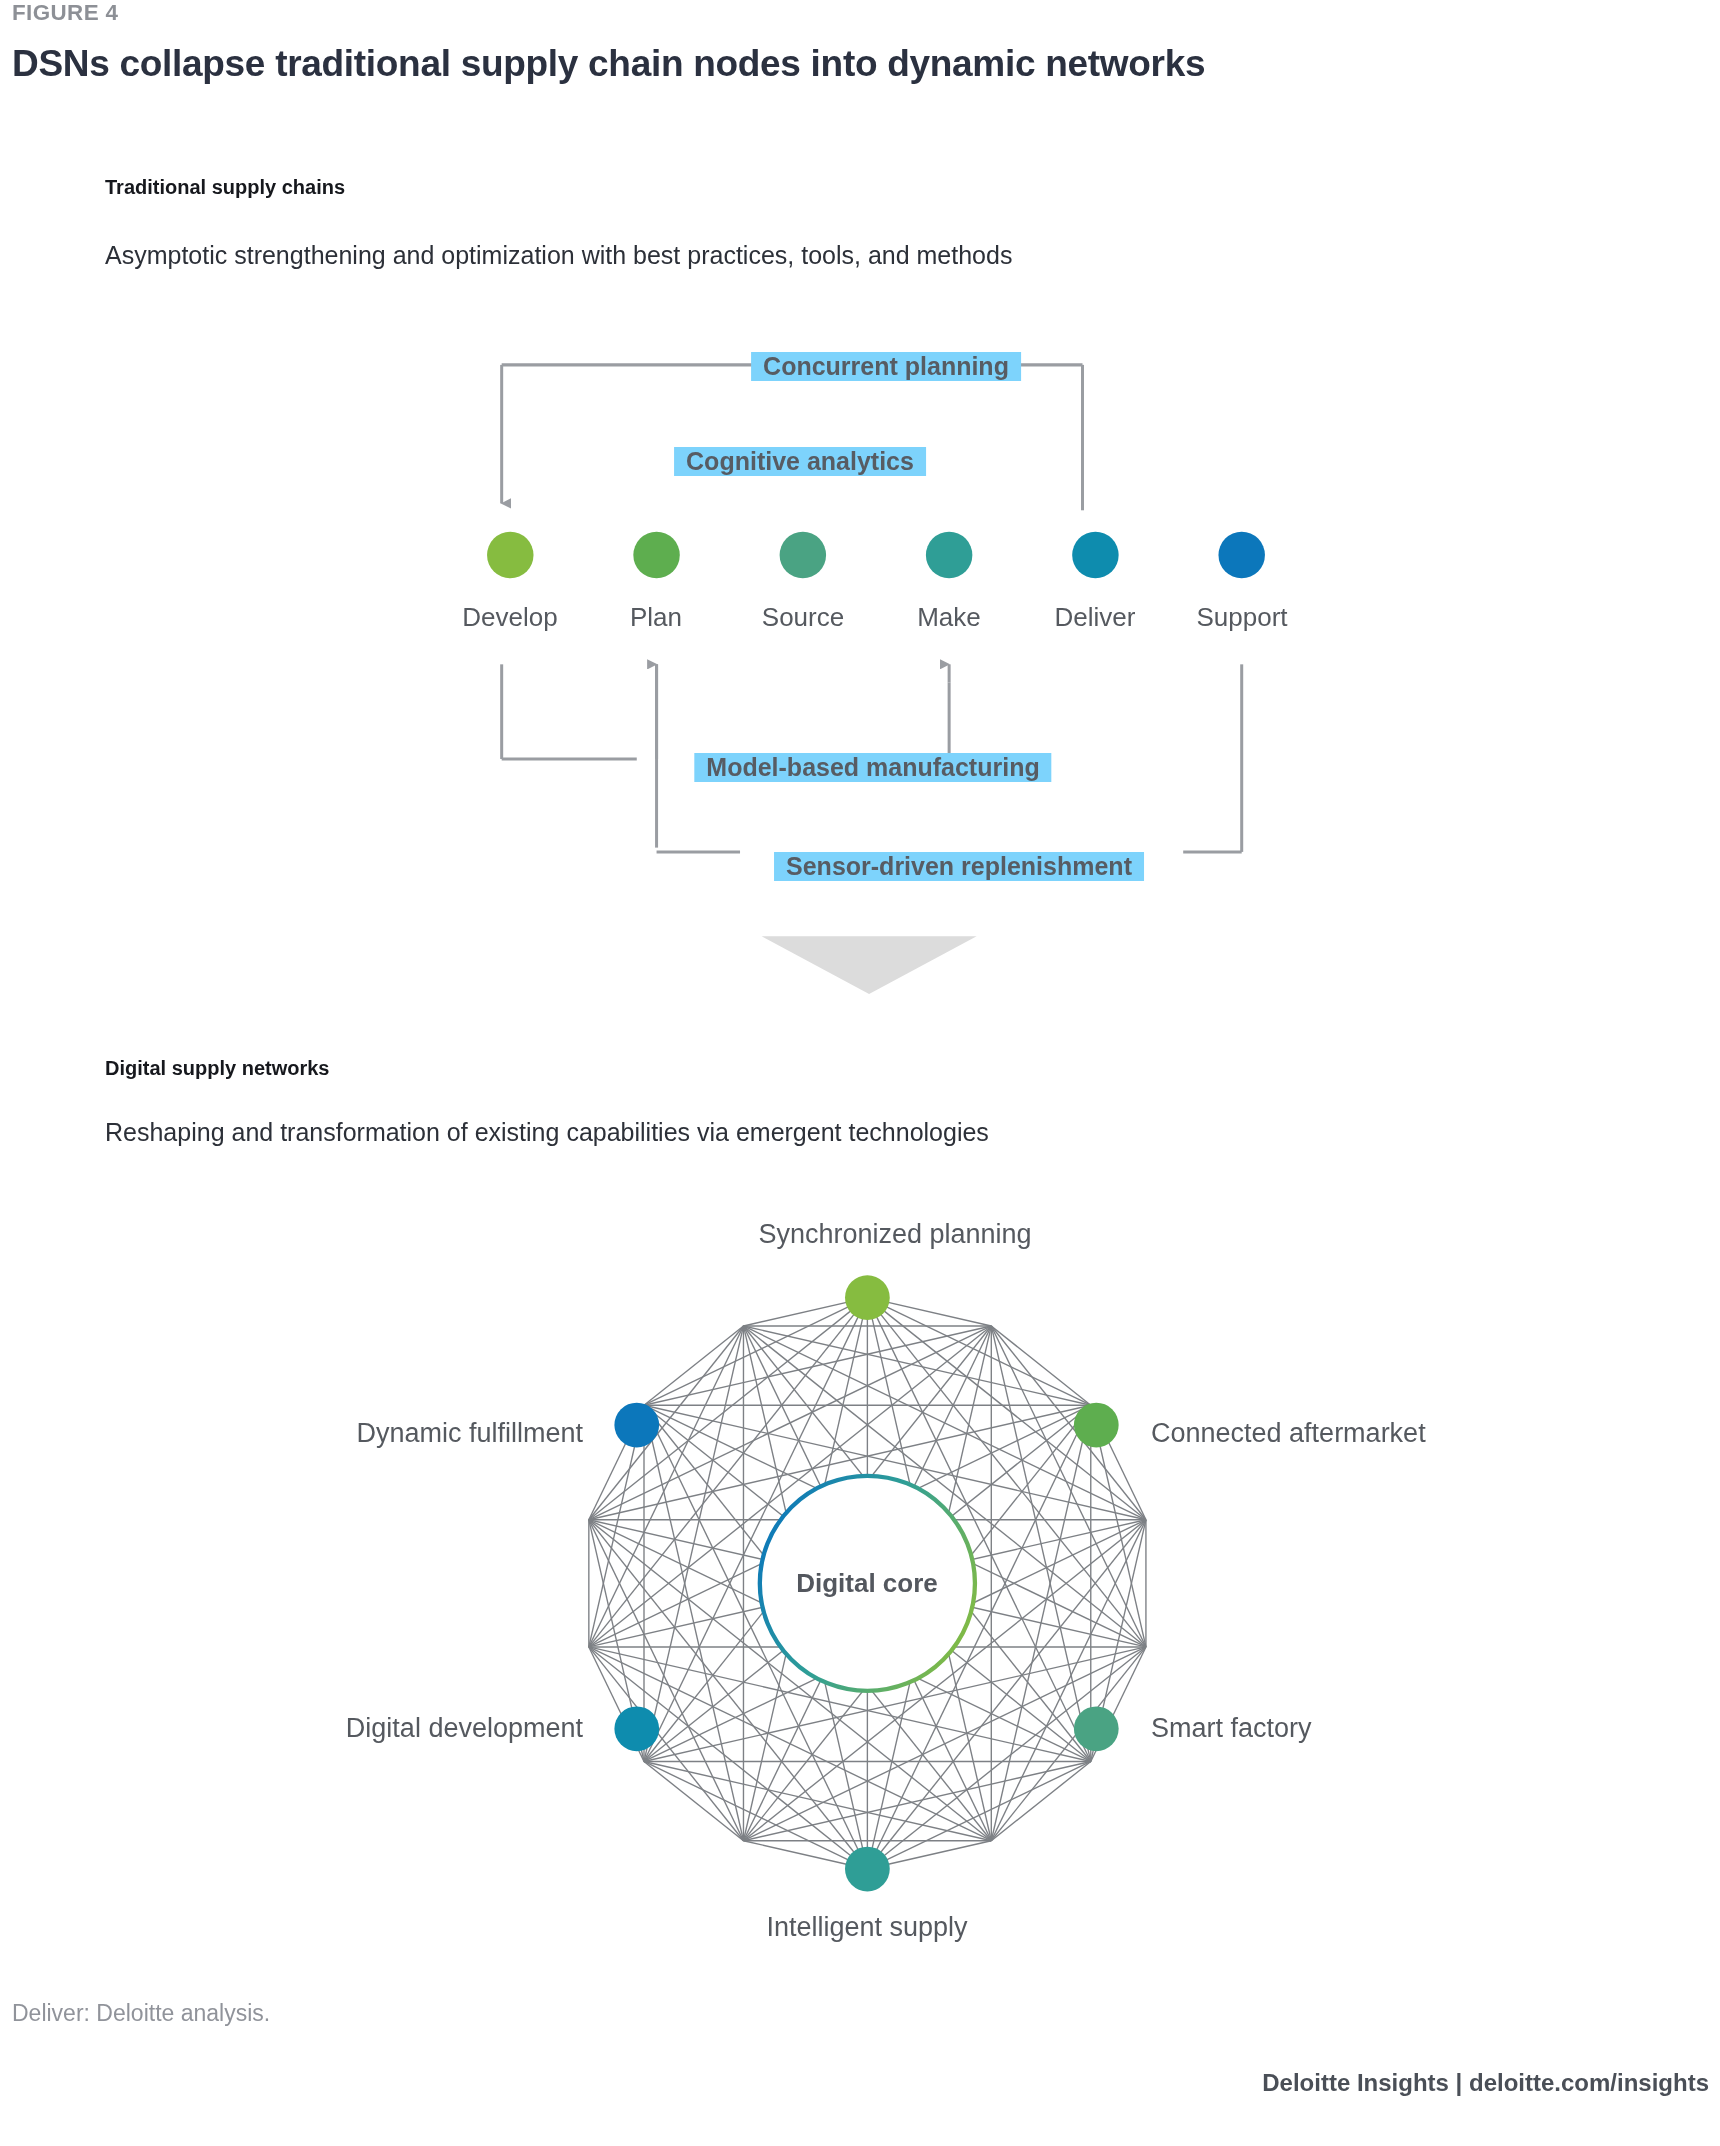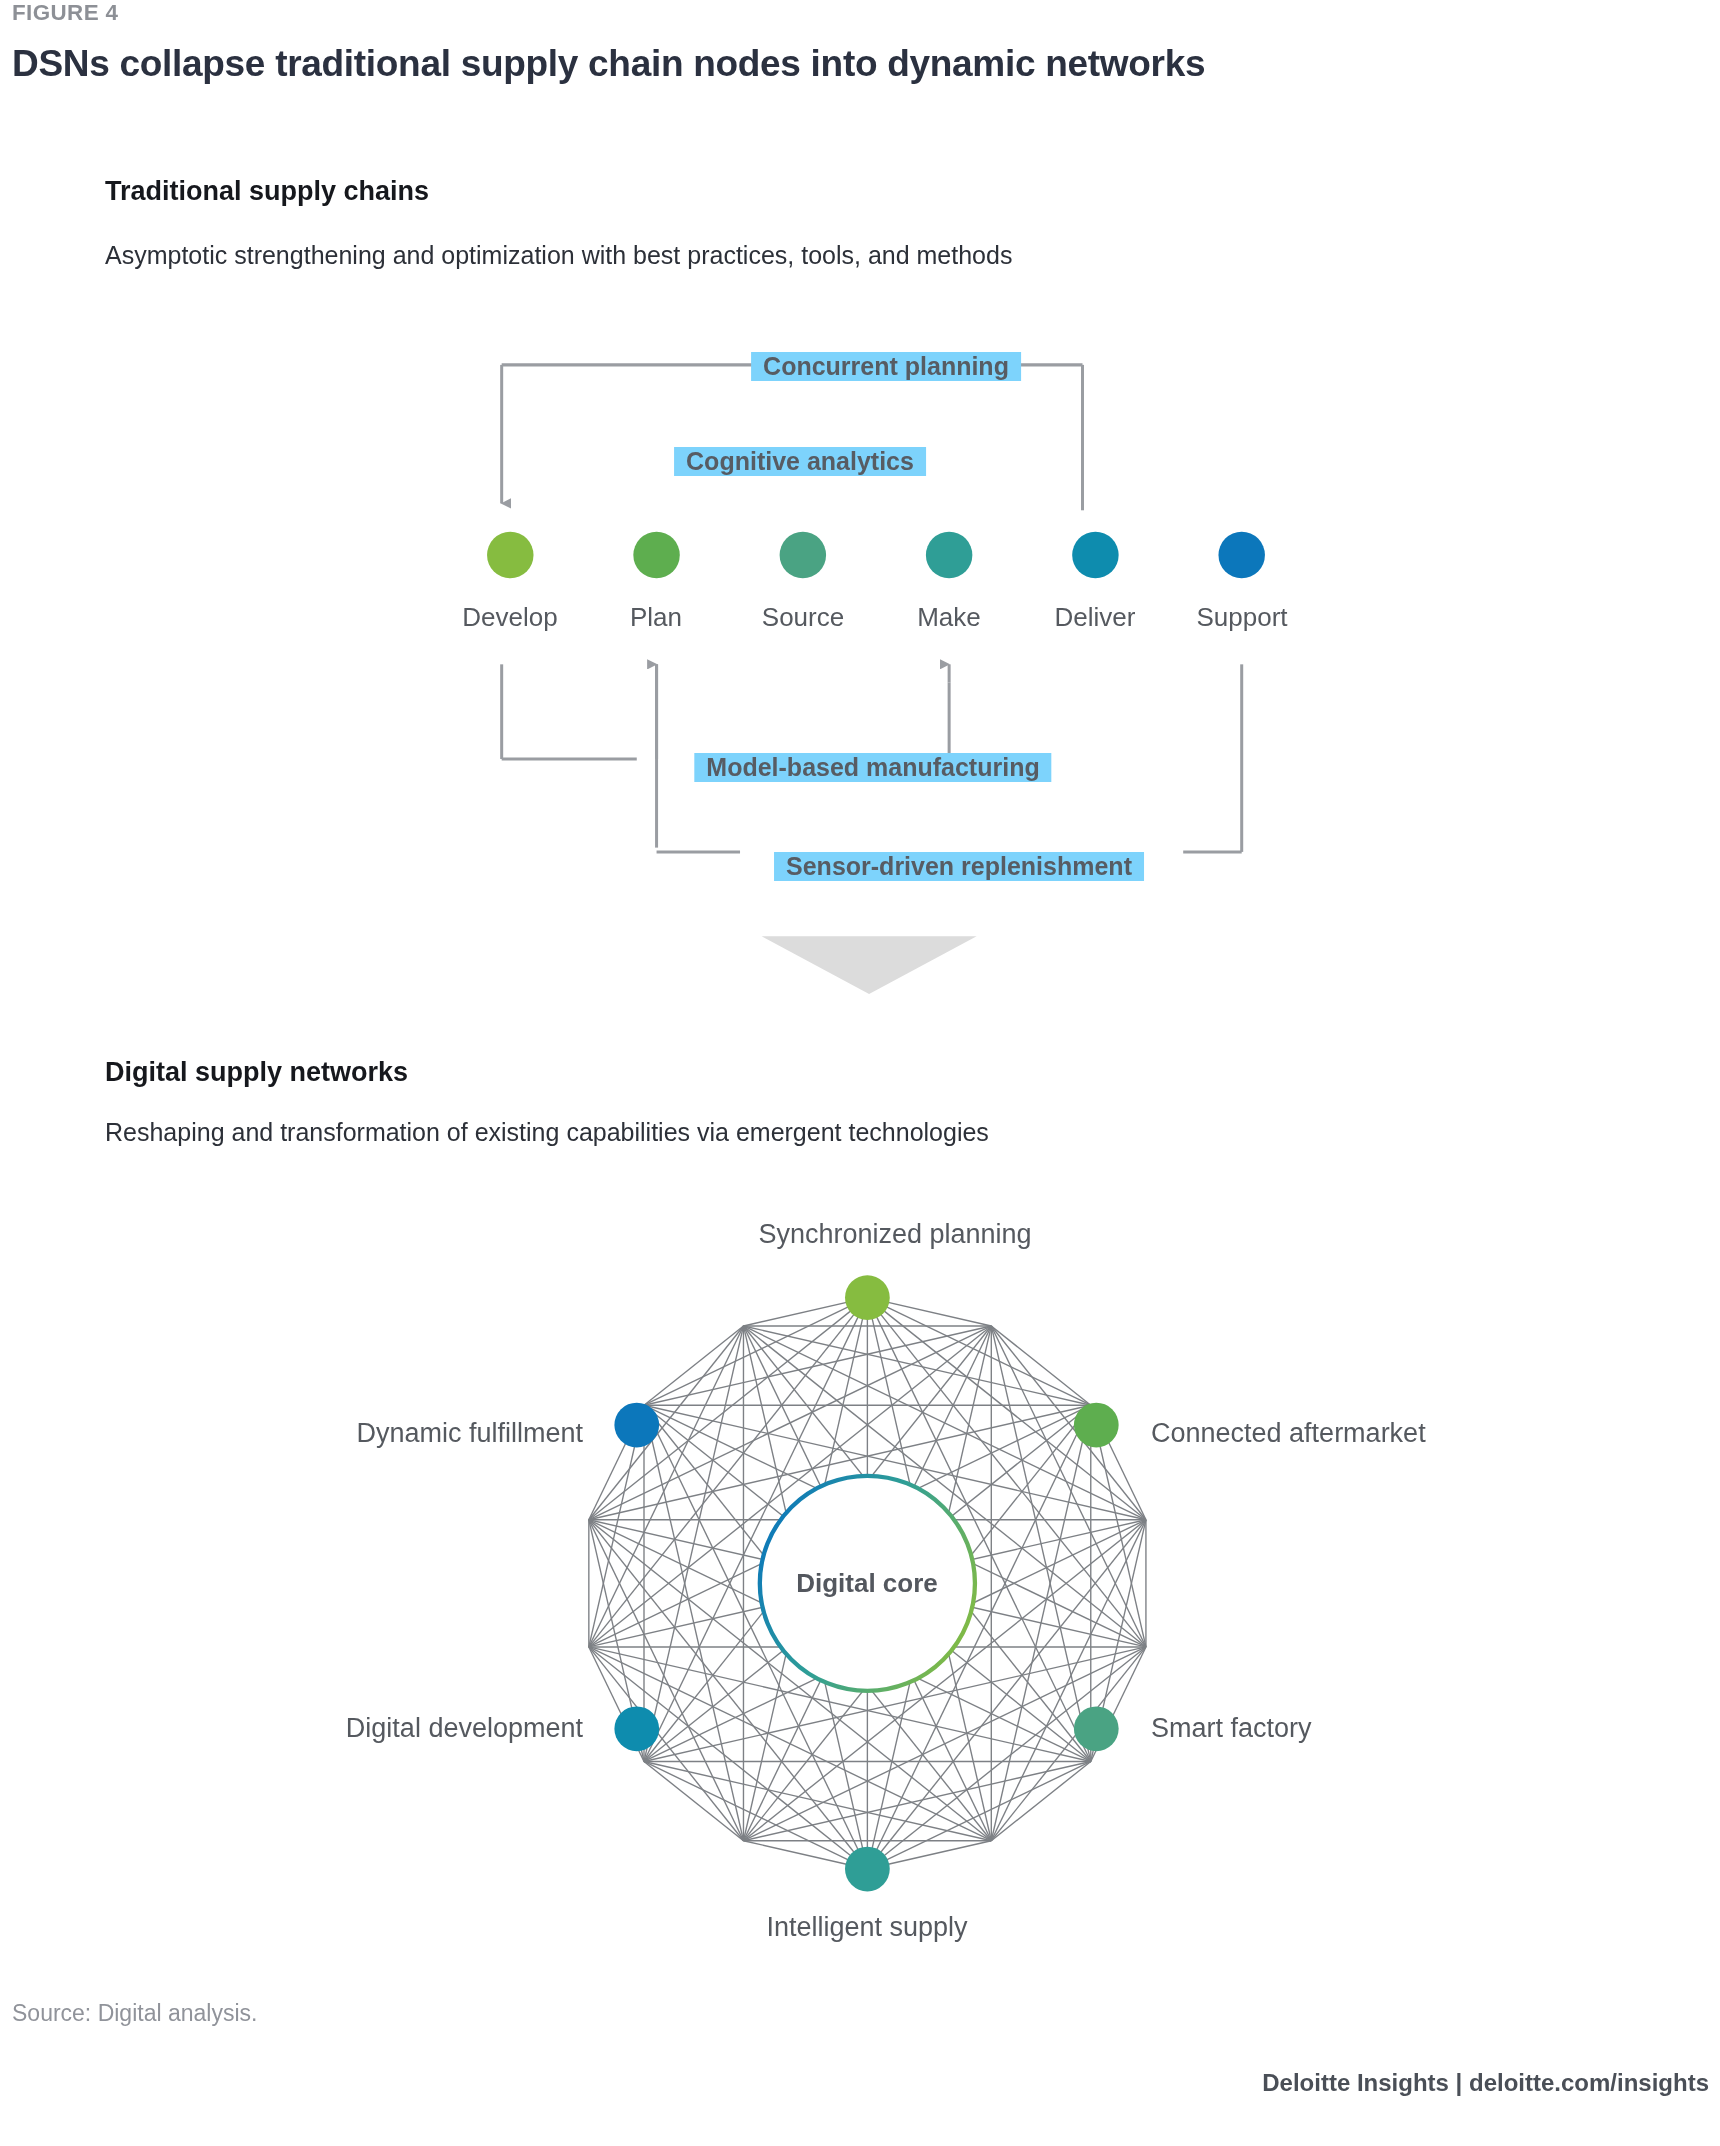--- a/index.html
+++ b/index.html
@@ -33,21 +33,21 @@
     top: 43px;
     font-size: 37px;
     font-weight: 700;
     color: #2b3140;
     letter-spacing: -0.3px;
     font-family: "Liberation Sans", sans-serif;
   }
 
   .section-title {
     position: absolute;
-    font-size: 27px;
+    font-size: 20px;
     font-weight: 700;
     color: #16181d;
     font-family: "Liberation Sans", sans-serif;
   }
   .section-sub {
     position: absolute;
     font-size: 25px;
     font-weight: 400;
     color: #2c3038;
     font-family: "Liberation Sans", sans-serif;
@@ -325,15 +325,15 @@
     <div class="dsn-label center" style="left: 867px; top: 1219px; margin-left: 28px;">Synchronized planning</div>
     <div class="dsn-label right-side" style="left: 1151px; top: 1433px;">Connected aftermarket</div>
     <div class="dsn-label right-side" style="left: 1151px; top: 1728px;">Smart factory</div>
     <div class="dsn-label center" style="left: 867px; top: 1912px;">Intelligent supply</div>
     <div class="dsn-label left-side" style="left: 583px; top: 1728px;">Digital development</div>
     <div class="dsn-label left-side" style="left: 583px; top: 1433px;">Dynamic fulfillment</div>
   </div>
 
 <div class="core-label" id="core-label" style="left: 867px; top: 1583px;">Digital core</div>
 
-<div class="source-note">Source: Digital analysis.</div>
+<div class="source-note">Deliver: Deloitte analysis.</div>
 <div class="brand-note">Deloitte Insights | deloitte.com/insights</div>
 
 
 </body></html>

